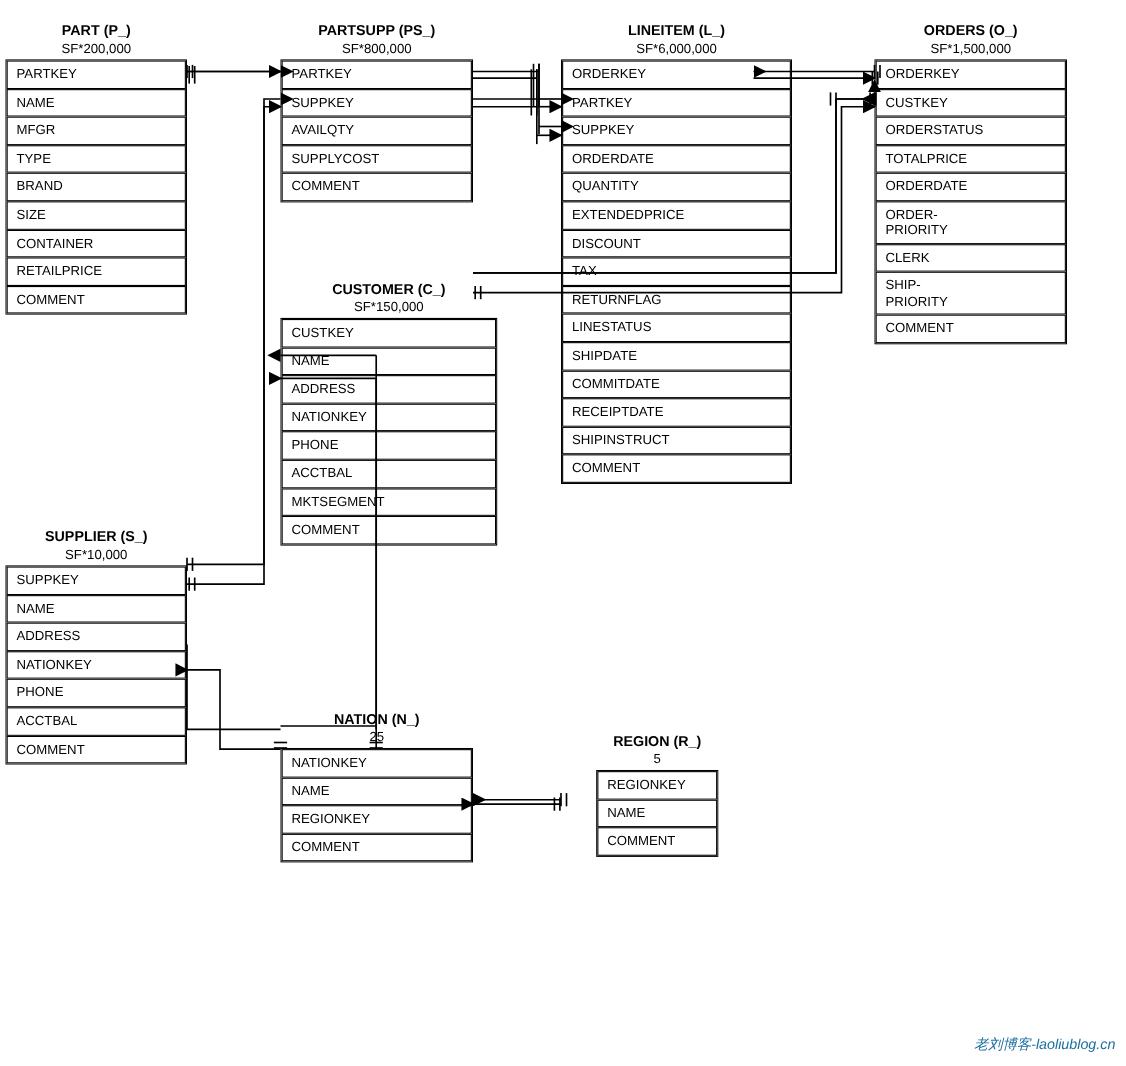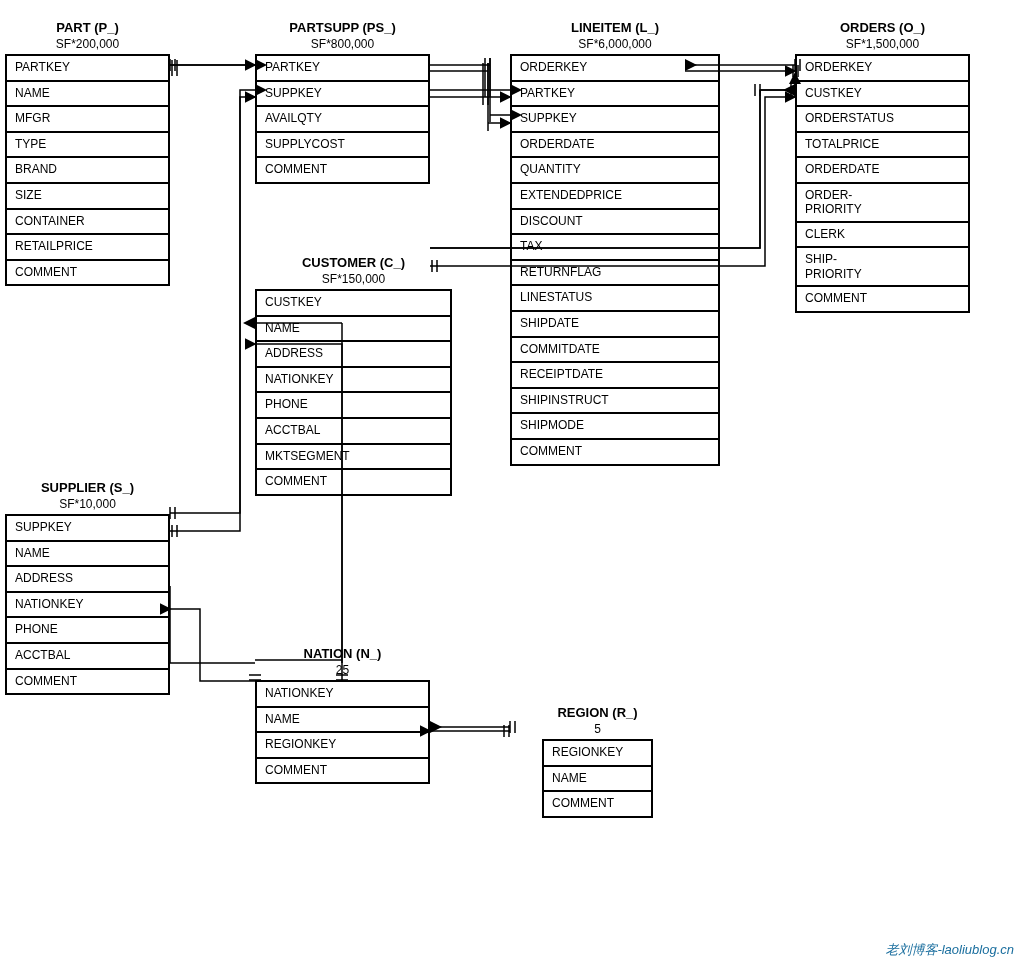--- a/index.html
+++ b/index.html
@@ -108,21 +108,20 @@
       <div class="field">QUANTITY</div>
       <div class="field">EXTENDEDPRICE</div>
       <div class="field">DISCOUNT</div>
       <div class="field">TAX</div>
       <div class="field">RETURNFLAG</div>
       <div class="field">LINESTATUS</div>
       <div class="field">SHIPDATE</div>
       <div class="field">COMMITDATE</div>
       <div class="field">RECEIPTDATE</div>
       <div class="field">SHIPINSTRUCT</div>
-      <div class="field">SHIPMODE</div>
       <div class="field">COMMENT</div>
     </div>
   </div>
 
   <div class="table-block" style="left:795px; top:20px; width:175px;">
     <div class="table-title">ORDERS (O_)</div>
     <div class="table-sf">SF*1,500,000</div>
     <div class="table-box">
       <div class="field">ORDERKEY</div>
       <div class="field">CUSTKEY</div>
@@ -169,21 +168,21 @@
     <div class="table-title">NATION (N_)</div>
     <div class="table-sf">25</div>
     <div class="table-box">
       <div class="field">NATIONKEY</div>
       <div class="field">NAME</div>
       <div class="field">REGIONKEY</div>
       <div class="field">COMMENT</div>
     </div>
   </div>
 
-  <div class="table-block" style="left:510px; top:705px; width:143px;padding-left:32px;">
+  <div class="table-block" style="left:510px; top:666px; width:143px;padding-left:32px;">
     <div class="table-title">REGION (R_)</div>
     <div class="table-sf">5</div>
     <div class="table-box">
       <div class="field">REGIONKEY</div>
       <div class="field">NAME</div>
       <div class="field">COMMENT</div>
     </div>
   </div>
 
   <svg class="arrows">

